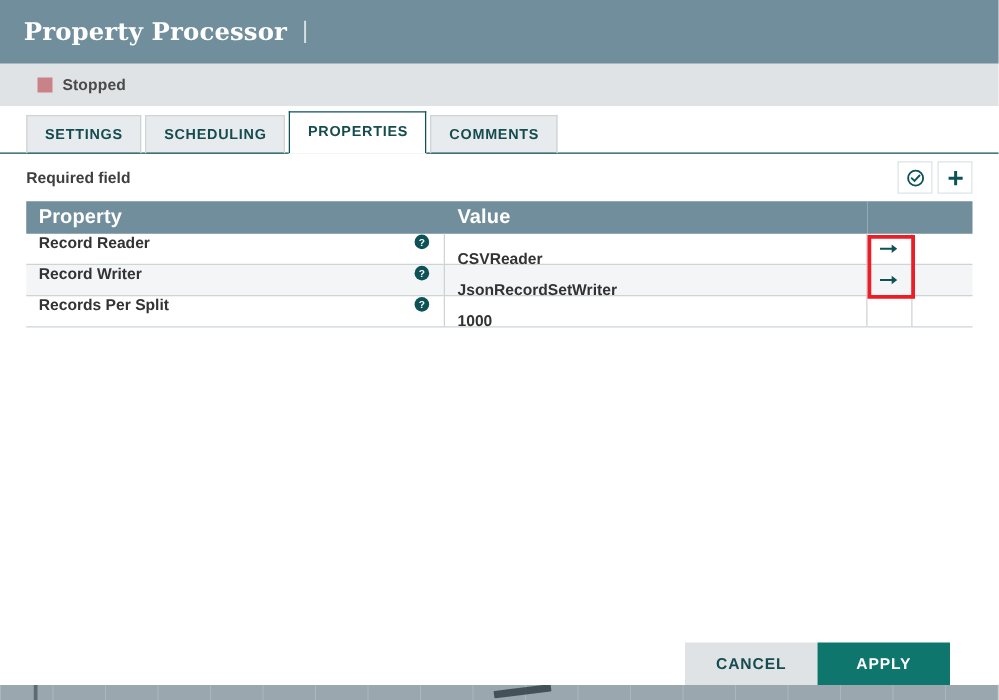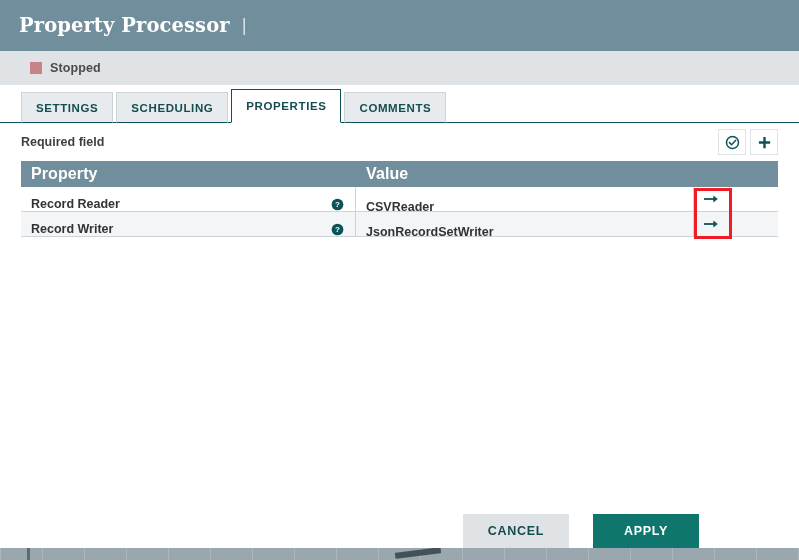--- a/index.html
+++ b/index.html
@@ -222,21 +222,21 @@
     font-weight: bold;
     color: #333333;
     border-bottom: 1px solid #ccd4d8;
     padding: 0;
     vertical-align: middle;
   }
   tr.row-alt td { background: #f4f5f7; }
 
   .cell-prop {
     display: flex;
-    align-items: flex-end;
+    align-items: flex-start;
     justify-content: space-between;
     padding: 0 11px 0 10px;
     border-right: 1px solid #ccd4d8;
     height: 24px;
   }
   .cell-val {
     padding: 16px 0 0 10px;
     border-right: 1px solid #ccd4d8;
     height: 24px;
     display: flex;
@@ -277,26 +277,25 @@
     width: 38px;
     height: 51px;
     border: 3px solid #ee1c24;
     pointer-events: none;
     z-index: 5;
   }
 
   
   .footer {
     position: absolute;
-    left: 16px; bottom: 0;
-    width: 683px;
+    left: 0; bottom: 0;
+    width: 760px;
     height: 34px;
     display: flex;
     justify-content: flex-end;
-    gap: 24px;
   }
   .btn {
     height: 34px;
     display: flex;
     align-items: center;
     justify-content: center;
     font-size: 12.5px;
     font-weight: bold;
     letter-spacing: .7px;
     cursor: pointer;
@@ -429,20 +428,42 @@
                       <svg width="16" height="12" viewBox="0 0 18 12">
                         <path d="M0 6 H13" stroke="#0d5257" stroke-width="2"></path>
                         <path d="M10.5 2.2 L15.5 6 L10.5 9.8 Z" fill="#0d5257"></path>
                       </svg>
                     </span>
                   </div>
                   <div class="cell-act-pad"></div>
                 </div>
               </td>
             </tr>
+            <tr>
+              <td>
+                <div class="cell-prop">
+                  <span>Records Per Split</span>
+                  <svg class="help-icon" viewBox="0 0 16 16">
+                    <circle cx="8" cy="8" r="7.2" fill="#0d5257"></circle>
+                    <text x="8" y="11.6" text-anchor="middle" font-family="Liberation Sans, sans-serif" font-size="10" font-weight="bold" fill="#ffffff">?</text>
+                  </svg>
+                </div>
+              </td>
+              <td>
+                <div class="cell-val">
+                  <span>1000</span>
+                </div>
+              </td>
+              <td>
+                <div class="cell-act-wrap">
+                  <div class="cell-act"></div>
+                  <div class="cell-act-pad"></div>
+                </div>
+              </td>
+            </tr>
           </tbody>
       </table>
       <div class="annot-box" style="border-color: rgb(238, 28, 36);"></div>
     </div>
 
     <div class="footer">
       <div class="btn btn-cancel">CANCEL</div>
       <div class="btn btn-apply">APPLY</div>
     </div>
 

